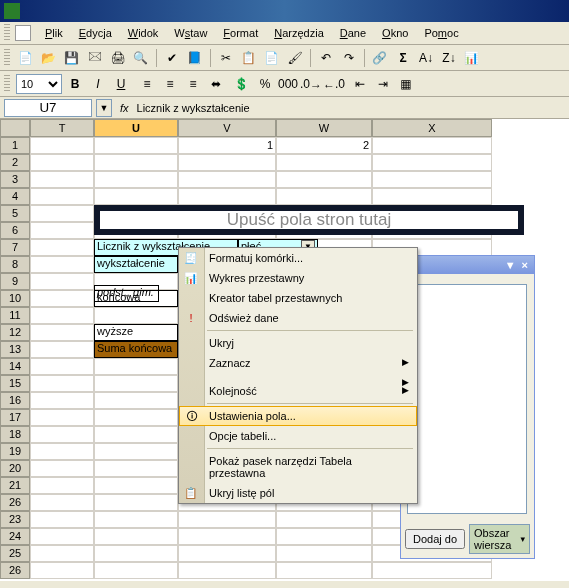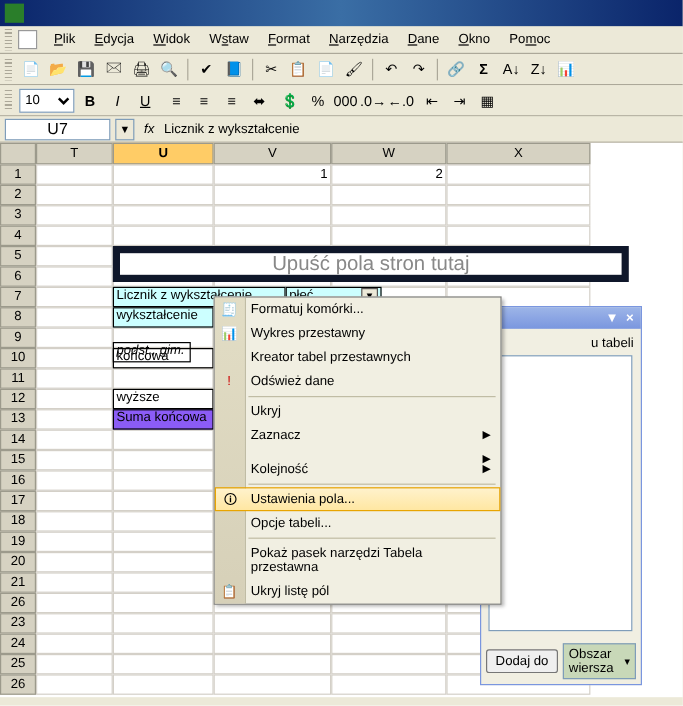--- a/index.html
+++ b/index.html
@@ -373,36 +373,35 @@
   <div style="position:absolute; left:238px; top:120px; width:80px; height:17px; border:1px solid #000; background:#ccffff; padding:0 2px; font-size:11px; display:flex; justify-content:space-between;">
     <span>płeć</span>
     <span style="border:1px solid #555; width:14px; text-align:center; line-height:12px; font-size:8px; background:#ece9d8">▼</span>
   </div>
 
   <div style="position:absolute; left:94px; top:137px; width:84px; height:17px; border:1px solid #000; background:#ccffff; padding:0 2px; font-size:11px; overflow:hidden;">wykształcenie</div>
 
   <div style="position:absolute; left:94px; top:166px; width:65px; height:17px; border:1px solid #000; padding:0 2px; font-size:11px;font-style:italic;">podst., gim.</div>
   <div style="position:absolute; left:94px; top:171px; width:84px; height:17px; border:1px solid #000; padding:0 2px; font-size:11px;">końcowa</div>
   <div style="position:absolute; left:94px; top:205px; width:84px; height:17px; border:1px solid #000; padding:0 2px; font-size:11px;">wyższe</div>
-  <div style="position:absolute; left:94px; top:222px; width:84px; height:17px; border:1px solid #000; background:#8b5cf6; padding:0 2px; font-size:11px; overflow:hidden;">Suma końcowa</div>
+  <div style="position:absolute; left:94px; top:222px; width:84px; height:17px; border:1px solid #000; background:#a16207; padding:0 2px; font-size:11px; overflow:hidden;">Suma końcowa</div>
 
   <div style="position:absolute; left:484px; top:137px; width:40px; height:17px; border:1px solid #000; background:#ccffff; padding:0 2px; font-size:11px; text-align:right;">cowa</div>
   <div style="position:absolute; left:484px; top:154px; width:40px; height:17px; border:1px solid #000; padding:0 2px; font-size:11px; text-align:right;">13</div>
   <div style="position:absolute; left:484px; top:171px; width:40px; height:17px; border:1px solid #000; padding:0 2px; font-size:11px; text-align:right;">13</div>
   <div style="position:absolute; left:484px; top:188px; width:40px; height:17px; border:1px solid #000; padding:0 2px; font-size:11px; text-align:right;">14</div>
   <div style="position:absolute; left:484px; top:205px; width:40px; height:17px; border:1px solid #000; padding:0 2px; font-size:11px; text-align:right;">10</div>
   <div style="position:absolute; left:484px; top:222px; width:40px; height:17px; border:1px solid #000; background:#ccffff; padding:0 2px; font-size:11px; text-align:right;">50</div>
 
   <div class="field-list" style="left:400px; top:136px; width:135px;">
     <div class="fl-title">
       <span>▼</span>
       <span>×</span>
     </div>
     <div class="fl-body">
-      <div style="text-align:right">u tabeli</div>
       <div class="fl-list"></div>
     </div>
     <div class="fl-foot">
       <button>Dodaj do</button>
       <div class="fl-combo">
         <span>Obszar wiersza</span>
         <span style="font-size:9px">▾</span>
       </div>
     </div>
   </div>

